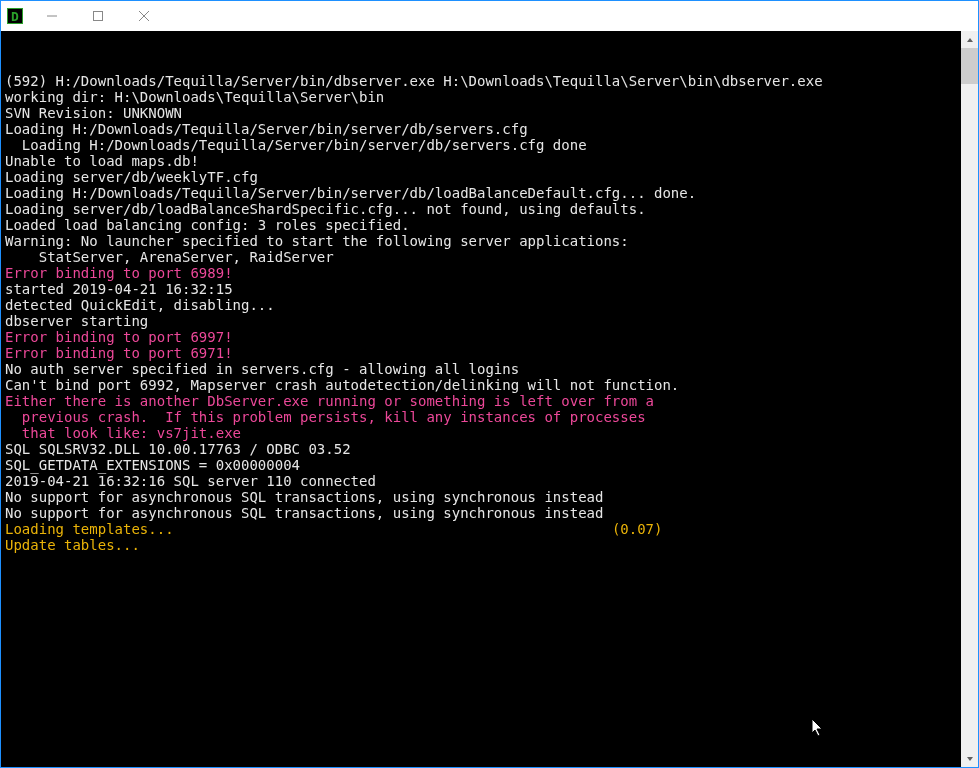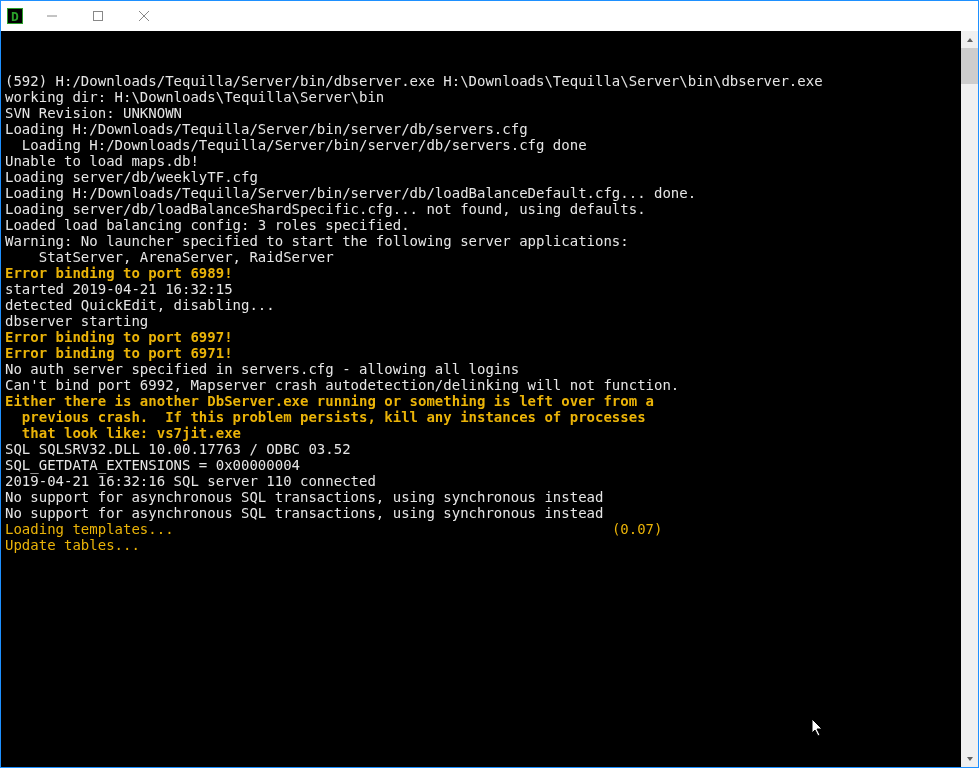--- a/index.html
+++ b/index.html
@@ -72,21 +72,21 @@
       overflow: hidden;
     }
     .term-content {
       position: absolute;
       left: 4px;
       top: 18px;
       right: 18px;
       margin-top: 24px;
     }
     .line { display: block; height: 16px; white-space: pre; }
-    .yellow { color: #eab308; font-weight: bold; }
+    .yellow { color: #ec4899; }
     .green { color: #eab308; }
     .white { color: #e6e6e6; }
     .scrollbar {
       position: absolute;
       right: 0;
       top: 0;
       bottom: 0;
       width: 17px;
       background: #f0f0f0;
     }

